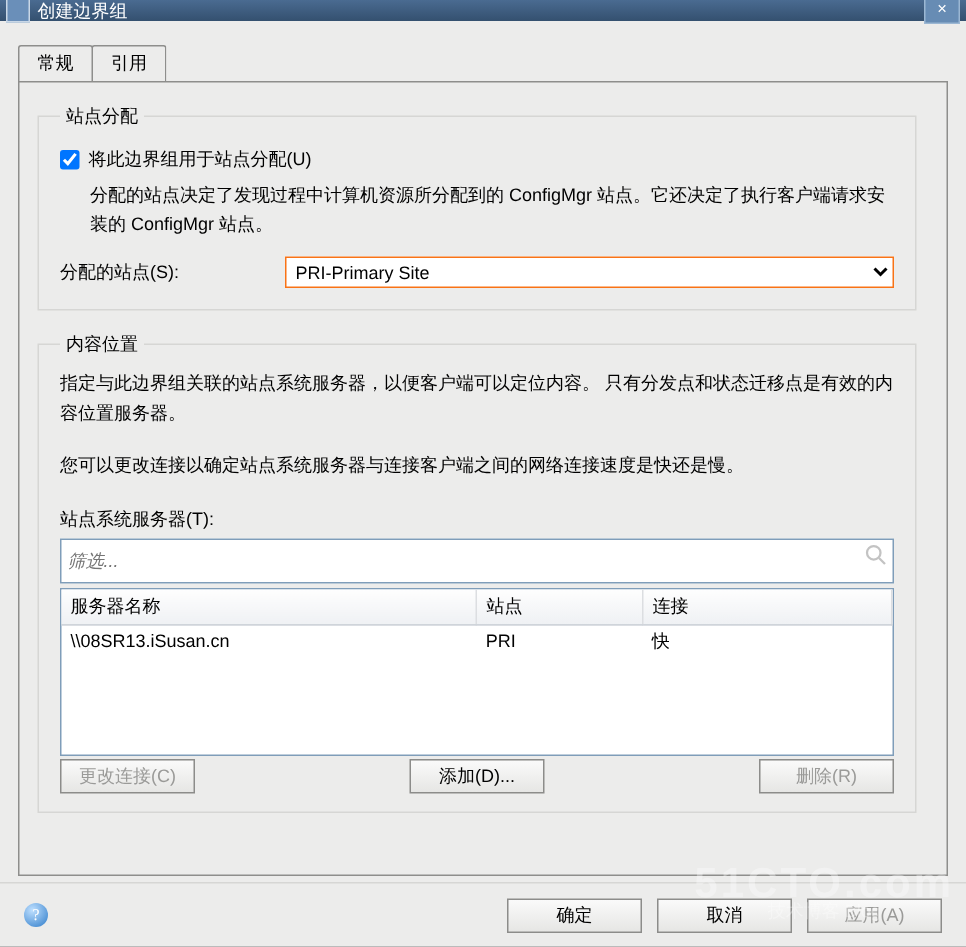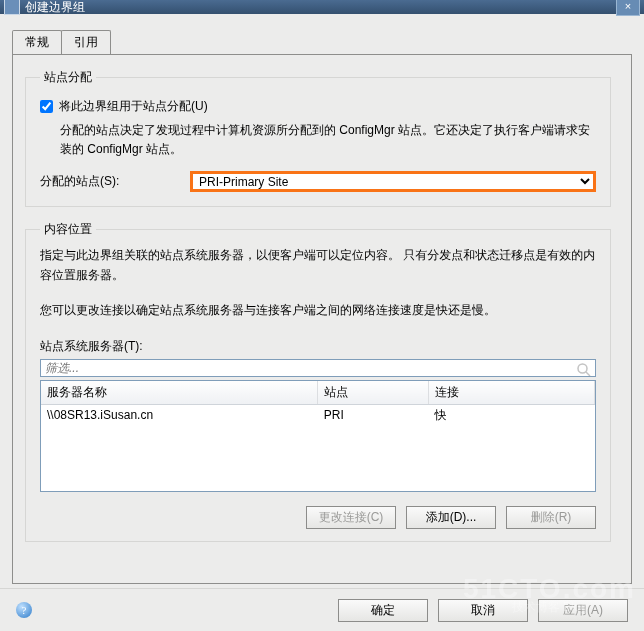--- a/index.html
+++ b/index.html
@@ -13,30 +13,30 @@
 .tab{padding:3px 12px 3px 12px;border:1px solid #8e8e8c;background:#ececeb;border-bottom:none;margin-right:-1px;position:relative;z-index:1;border-radius:2px 2px 0 0}
 .tab.sel{background:#ececeb;z-index:3}
 .tabPage{border:1px solid #8e8e8c;background:#ececeb;padding:8px 18px 10px 10px;position:relative;height:530px;box-sizing:border-box}
 fieldset.grp{border:1px solid #d6d6d4;margin:6px 2px 14px 2px;padding:8px 14px 14px 14px}
 fieldset.grp>legend{padding:0 4px;color:#000}
 .checkRow{display:flex;align-items:center;margin:4px 0 6px 0}
 .checkRow input{margin:0 6px 0 0}
 .info{margin:0 0 4px 20px;line-height:1.6}
 .fieldRow{display:flex;align-items:center;margin-top:12px}
 .fieldRow .lbl{width:150px}
-select.drop{flex:1;height:21px;border:3px solid #f97316;background:#fff;font-size:12px;padding:0 2px;font-family:inherit}
+select.drop{flex:1;height:21px;border:1px solid #f97316;background:#fff;font-size:12px;padding:0 2px;font-family:inherit}
 .sectionLbl{margin:18px 0 4px 0}
 .filterWrap{position:relative}
-.filter{width:100%;height:18px;border:1px solid #7f9db9;padding:0 22px 0 4px;box-sizing:border-box;background:#fff;font-style:italic;color:#777;font-family:inherit;font-size:12px}
+.filter{width:100%;height:30px;border:1px solid #7f9db9;padding:0 22px 0 4px;box-sizing:border-box;background:#fff;font-style:italic;color:#777;font-family:inherit;font-size:12px}
 .filterIcon{position:absolute;right:4px;top:3px;width:16px;height:16px;opacity:.5}
 .tbl{border:1px solid #7f9db9;height:110px;margin-top:3px;background:#fff}
 .tbl table{width:100%;border-collapse:collapse;font-size:12px}
 .tbl th{background:linear-gradient(#fefefe,#eff1f4);text-align:left;font-weight:normal;border-right:1px solid #dcdee1;border-bottom:1px solid #cfd4da;padding:3px 6px}
 .tbl td{padding:2px 6px}
-.btnRow{display:flex;justify-content:flex-end;gap:10px;margin-top:14px}
+.btnRow{display:flex;justify-content:space-between;gap:10px;margin-top:2px}
 button.btn{min-width:90px;height:23px;background:linear-gradient(#fafafa,#e6e6e4);border:1px solid #8c8c8a;font-family:inherit;font-size:12px;padding:0 8px}
 button.btn:disabled{color:#9a9a98}
 .bottomBar{position:absolute;left:0;right:0;bottom:0;height:42px;border-top:1px solid #d6d6d4;display:flex;align-items:center;justify-content:flex-end;gap:10px;padding:0 16px;background:#ececeb}
 .help{position:absolute;left:16px;top:13px;width:16px;height:16px;border-radius:50%;background:radial-gradient(circle at 35% 30%,#bfe0ff,#2d7bc9);color:#fff;font-size:11px;line-height:16px;text-align:center;font-family:Georgia,serif}
 .wm{position:absolute;right:8px;bottom:15px;color:rgba(255,255,255,.35);font-family:Arial;pointer-events:none}
 .wm .big{font-size:28px;font-weight:bold;letter-spacing:2px;line-height:20px}
 .wm .sm{font-size:12px;text-align:center}
 </style>
 </head>
 <body>

